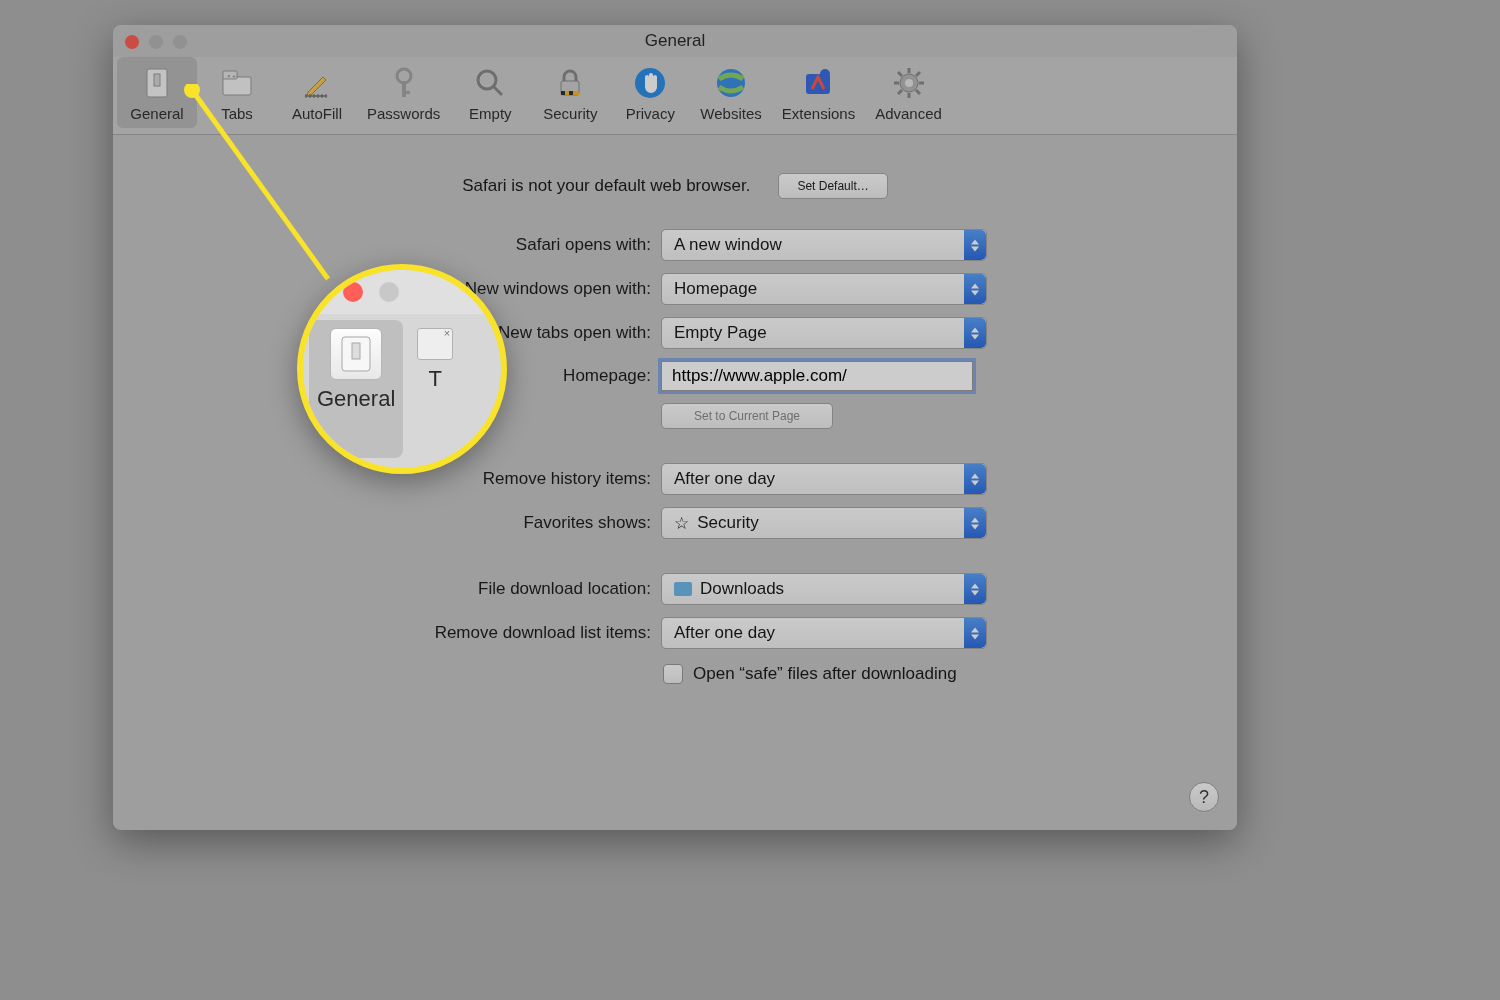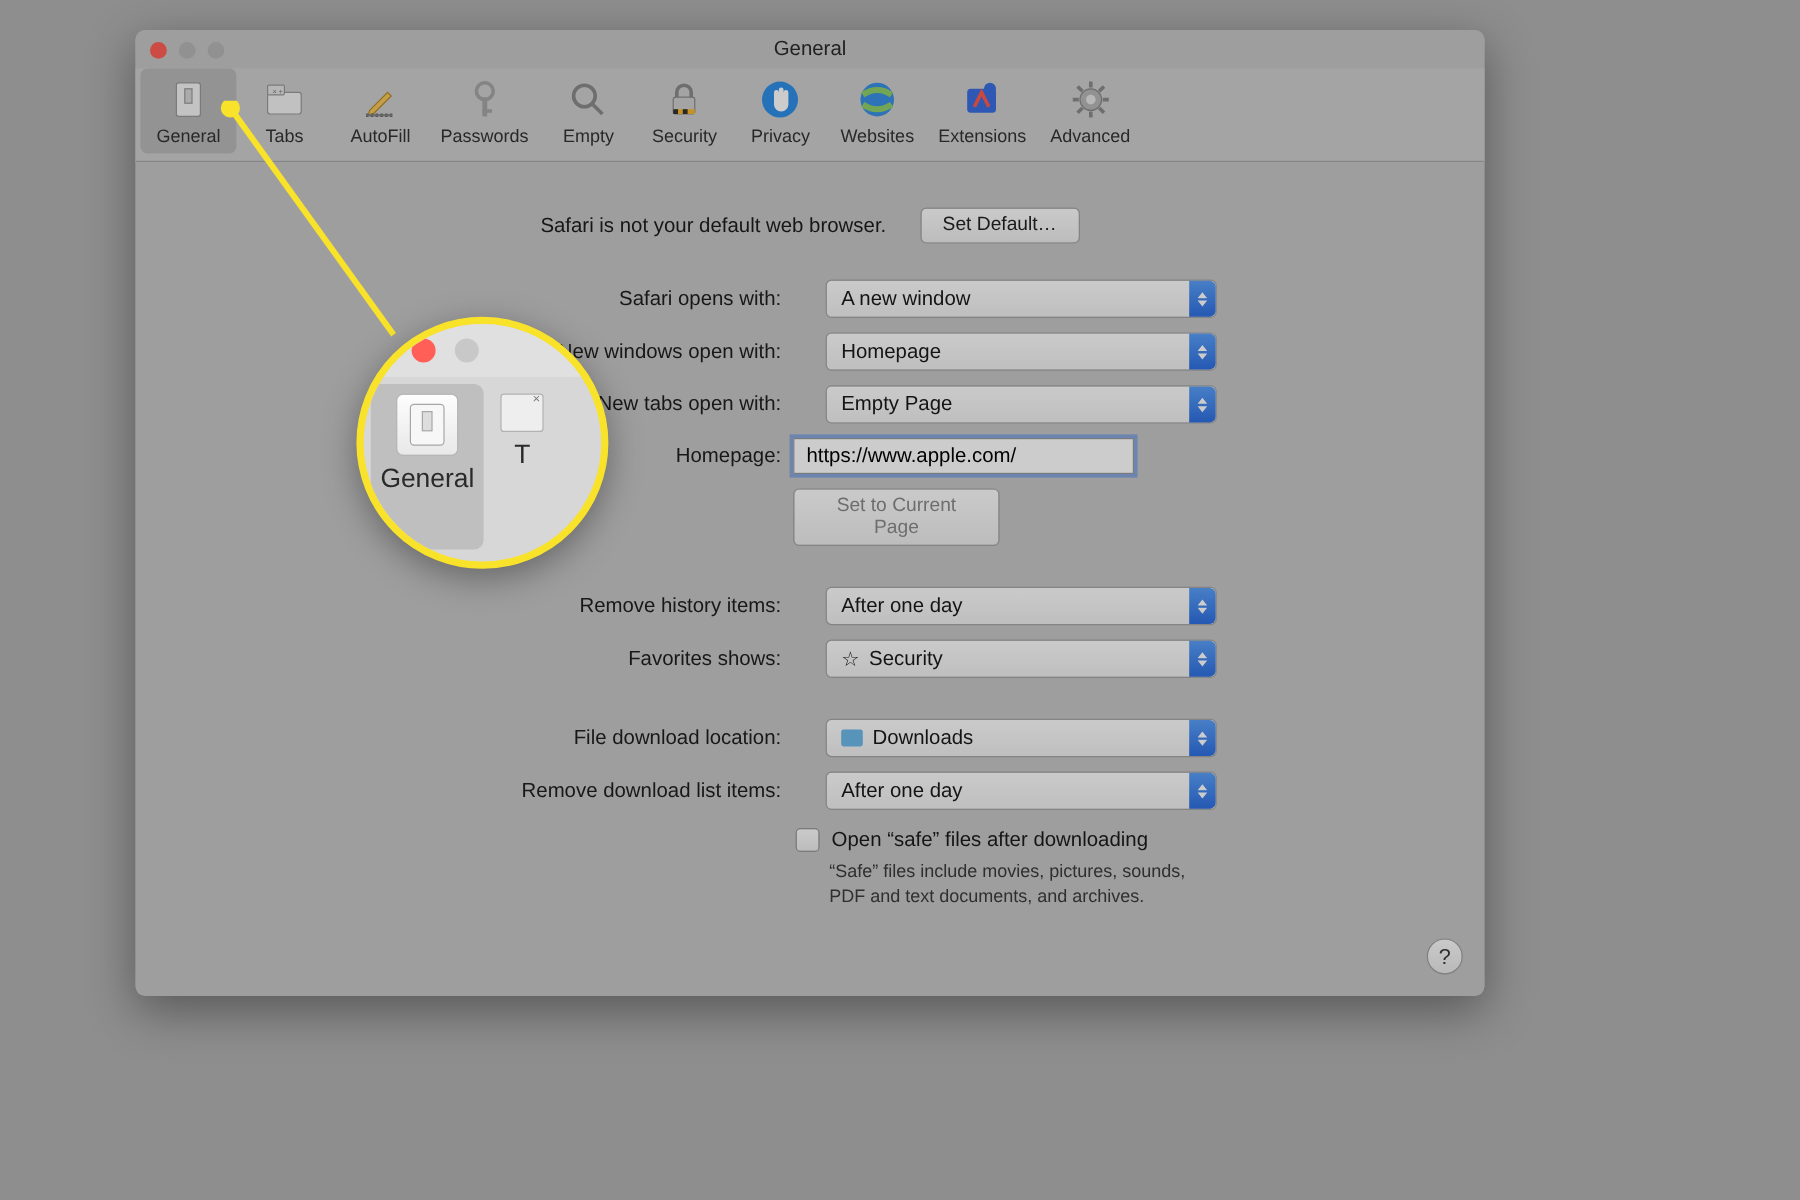--- a/index.html
+++ b/index.html
@@ -11,28 +11,28 @@
   .tl.red{background:#ff5f57;}
   .wtitle{margin:0 auto;font-size:17px;color:#2a2a2a;}
   .toolbar{display:flex;padding:0 4px 6px 4px;border-bottom:1px solid #a9a8a8;background:#cfcece;}
   .tbtn{display:flex;flex-direction:column;align-items:center;justify-content:flex-end;padding:6px 10px;border-radius:6px;cursor:default;min-width:60px;}
   .tbtn.active{background:#b9b8b8;}
   .tlabel{font-size:15px;color:#333;margin-top:2px;}
   .tic{width:40px;height:40px;display:flex;align-items:center;justify-content:center;}
   .tic svg{width:36px;height:36px;}
   .content{padding:38px 40px 40px 40px;}
   .banner{display:flex;justify-content:center;align-items:center;gap:28px;margin-bottom:30px;}
-  .btn{background:linear-gradient(#fdfdfd,#ececec);border:1px solid #a6a5a5;border-radius:5px;padding:5px 18px;font-size:16px;color:#222;}
+  .btn{background:linear-gradient(#fdfdfd,#ececec);border:1px solid #a6a5a5;border-radius:5px;padding:5px 18px;font-size:12px;color:#222;}
   .btn.dis{color:#8a8a8a;}
   .frow{display:flex;align-items:center;margin-bottom:12px;}
   .flab{width:498px;text-align:right;font-size:17px;color:#1e1e1e;padding-right:10px;}
-  .dropdown{position:relative;width:312px;height:30px;background:linear-gradient(#fdfdfd,#efefef);border:1px solid #a6a5a5;border-radius:5px;display:flex;align-items:center;padding-left:12px;font-size:17px;color:#1a1a1a;margin-left:27px;}
+  .dropdown{position:relative;width:312px;height:30px;background:linear-gradient(#fdfdfd,#efefef);border:1px solid #a6a5a5;border-radius:5px;display:flex;align-items:center;padding-left:12px;font-size:17px;color:#1a1a1a;}
   .cap{position:absolute;right:0;top:0;width:22px;height:100%;background:linear-gradient(#5a9ff8,#2f6fe0);border-top-right-radius:5px;border-bottom-right-radius:5px;display:flex;flex-direction:column;align-items:center;justify-content:center;gap:1px;}
   .cap svg{width:8px;height:6px;fill:#fff;}
-  .txtfield{width:284px;height:30px;border:1px solid #9c9b9b;background:#fff;box-shadow:0 0 0 3px rgba(80,140,240,.55);padding:0 10px;font-size:17px;color:#000;box-sizing:border-box;}
+  .txtfield{width:312px;height:30px;border:1px solid #9c9b9b;background:#fff;box-shadow:0 0 0 3px rgba(80,140,240,.55);padding:0 10px;font-size:17px;color:#000;box-sizing:border-box;}
   .sect{height:22px;}
   .chkrow{display:flex;align-items:flex-end;margin-left:510px;margin-top:10px;}
   .chk{width:18px;height:18px;border:1px solid #9a9999;border-radius:4px;background:linear-gradient(#fdfdfd,#ececec);margin-right:10px;margin-top:3px;}
   .chktext{font-size:17px;color:#1b1b1b;}
   .hint{margin-left:538px;margin-top:6px;font-size:15px;color:#3b3b3b;max-width:330px;line-height:1.4;}
   .helpbtn{position:absolute;right:18px;bottom:18px;width:28px;height:28px;border-radius:50%;background:linear-gradient(#fcfcfc,#e8e8e8);border:1px solid #a0a0a0;display:flex;align-items:center;justify-content:center;font-size:18px;color:#3a3a3a;}
   .ddicon{margin-right:8px;}
   
   .line{position:absolute;left:183px;top:84px;width:160px;height:200px;z-index:5;}
   .mag{position:absolute;left:297px;top:264px;width:198px;height:198px;border-radius:50%;border:6px solid #f9e32a;background:#d8d7d7;z-index:6;overflow:hidden;box-shadow:0 8px 28px rgba(0,0,0,.35);}
@@ -286,21 +286,20 @@
               <path d="M0 0 L4 5 L8 0 Z"></path>
             </svg>
           </div>
       </div>
     </div>
 
     <div class="chkrow">
       <div class="chk"></div>
       <div class="chktext">Open “safe” files after downloading</div>
     </div>
-    <div class="hint">“Safe” files include movies, pictures, sounds, PDF and text documents, and archives.</div>
 
   </div>
 
   <div class="helpbtn">?</div>
 
   <div class="overlay"></div>
 </div>
 
 <svg class="line" viewBox="0 0 160 200">
   <line x1="9" y1="6" x2="145" y2="195" stroke="#f9e32a" stroke-width="5"></line>

